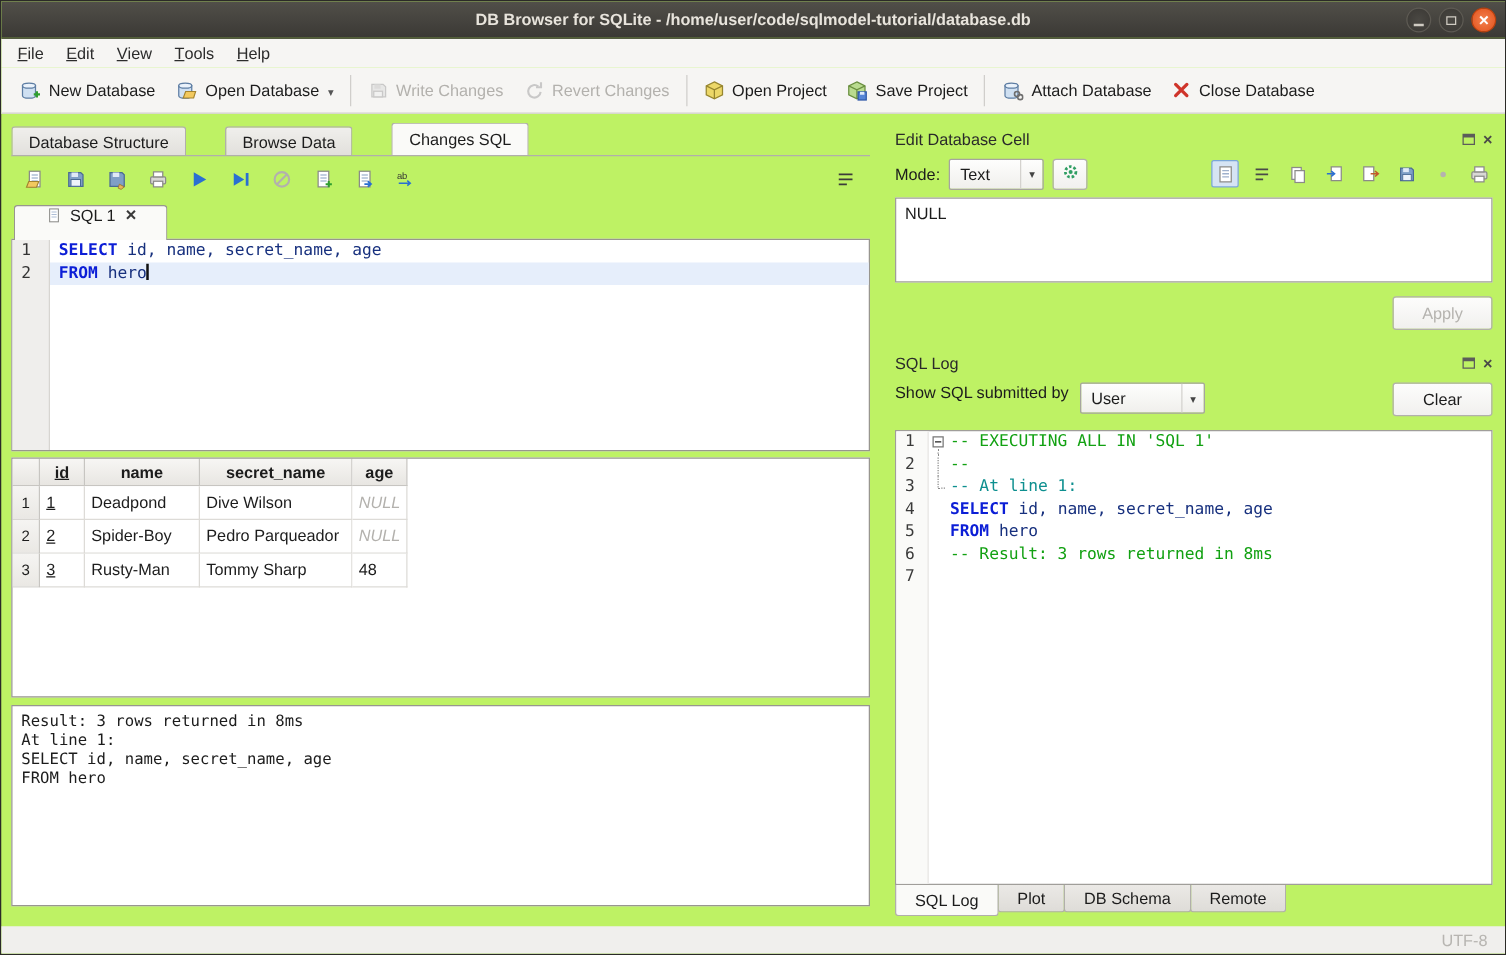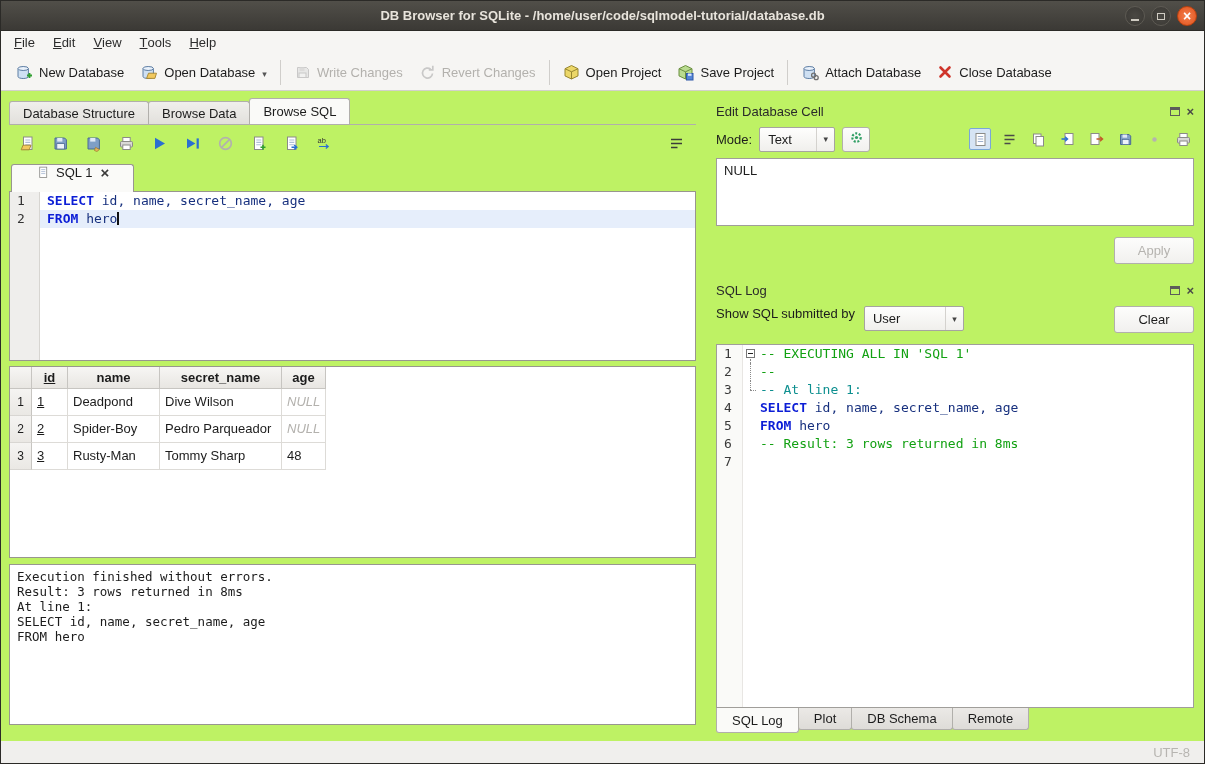--- a/index.html
+++ b/index.html
@@ -28,21 +28,21 @@
   .tb-item.disabled svg { opacity:.55; filter:grayscale(1); }
   .tb-drop { font-size:9px; color:#555; margin-left:1px; align-self:flex-end; padding-bottom:2px; }
   .tb-sep { width:1px; height:25px; background:#d0cecb; margin:0 5px; }
 
   
   .content { flex:1; display:flex; min-height:0; }
   .left-pane { width:703px; flex:none; display:flex; flex-direction:column; padding:7px 8px 16px 8px; }
   .right-pane { flex:1; display:flex; flex-direction:column; padding:10px 10px 8px 12px; min-width:0; }
 
   
-  .tabs { display:flex; align-items:flex-end; position:relative; z-index:2; }
+  .tabs { display:flex; align-items:flex-end; position:relative; z-index:2;gap:32px; }
   .tab { height:23px; display:flex; align-items:center; padding:0 13px; background:linear-gradient(#f0efec,#e2e0dc); border:1px solid #b1afab; border-bottom:none; border-radius:3px 3px 0 0; margin-right:-1px; }
   .tab.active { height:26px; background:#fafaf8; position:relative; z-index:3; }
   .left-body { flex:1; display:flex; flex-direction:column; border-top:1px solid #b1afab; min-height:0; }
 
   
   .editor-toolbar { height:36px; flex:none; display:flex; align-items:center; gap:9px; padding:4px 8px 4px 6px; }
   .etb-btn { width:24px; height:24px; display:flex; align-items:center; justify-content:center; border-radius:3px; }
   .flex-sp { flex:1; }
 
   
@@ -239,21 +239,21 @@
         <span class="tb-label">Close Database</span>
       </div>
     </div>
 
   <div class="content">
 
     <div class="left-pane">
       <div class="tabs">
           <div class="tab">Database Structure</div>
           <div class="tab">Browse Data</div>
-          <div class="tab active">Browse SQL</div>
+          <div class="tab active">Changes SQL</div>
         </div>
       <div class="left-body">
         <div class="editor-toolbar">
             <div class="etb-btn">
               <svg width="17" height="17" viewBox="0 0 17 17">
                 <rect x="4.5" y="2" width="8.5" height="12.5" fill="#fff" stroke="#8b8b88"></rect>
                 <path d="M6.3 5h5M6.3 7.4h5M6.3 9.8h5" stroke="#aebed6" stroke-width="1.1"></path>
                 <path d="M2.2 14.8h8l1.8-4.6H4z" fill="#f2c95f" stroke="#a3832e" stroke-width=".9"></path>
               </svg>
             </div>
@@ -372,21 +372,20 @@
                 <div class="g-rowhead">3</div>
                 <div class="g-cell c0">3</div>
                 <div class="g-cell c1">Rusty-Man</div>
                 <div class="g-cell c2">Tommy Sharp</div>
                 <div class="g-cell c3">48</div>
               </div>
             </div>
         </div>
 
         <div class="message">
-            <div class="msg-line">Execution finished without errors.</div>
             <div class="msg-line">Result: 3 rows returned in 8ms</div>
             <div class="msg-line">At line 1:</div>
             <div class="msg-line">SELECT id, name, secret_name, age</div>
             <div class="msg-line">FROM hero</div>
           </div>
       </div>
     </div>
 
     <div class="right-pane">
 

